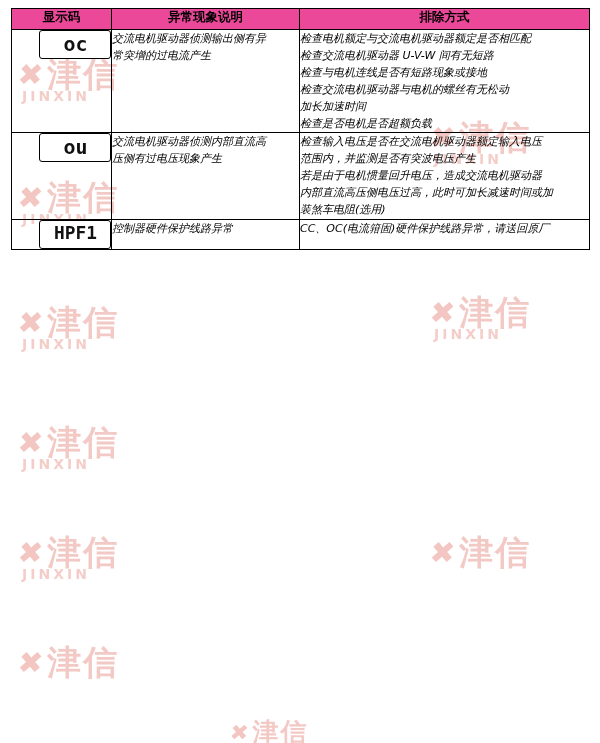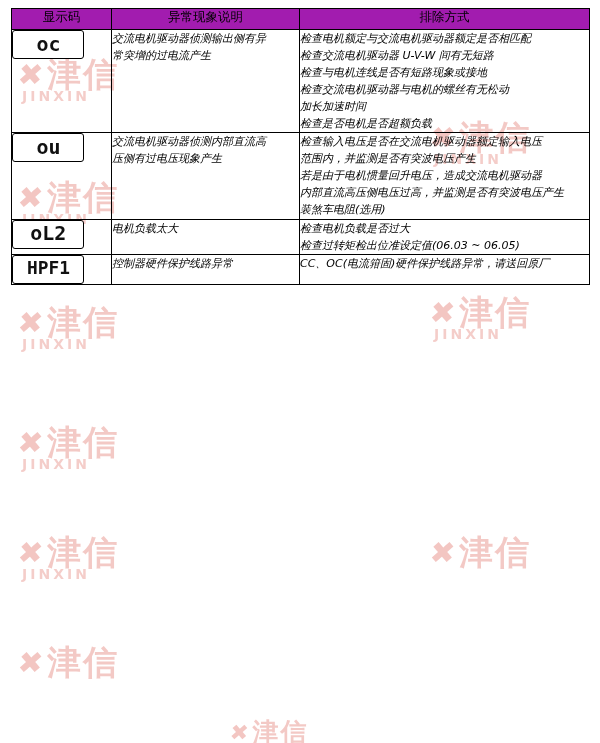--- a/index.html
+++ b/index.html
@@ -60,31 +60,31 @@
   }
   table.fault-table th,
   table.fault-table td {
     border: 1px solid #000000;
     vertical-align: top;
     padding: 0;
   }
   thead th {
     text-align: center;
     font-size: 12.5px;
-    font-weight: normal;
+    font-weight: bold;
     padding: 5px 0 5px 0;
     height: 20px;
-    background: #a21caf;
+    background: #ec4899;
   }
   .col-code  { width: 100px; }
   .col-desc  { width: 188px; }
   .col-fix   { width: 290px; }
 
   td.code-cell {
-    text-align: left;
+    text-align: right;
     vertical-align: middle;
     padding: 6px 2px;
   }
   td.text-cell {
     font-size: 11px;
     line-height: 1.55;
     padding: 4px 5px 5px 5px;
     font-style: italic;
   }
   td.text-cell .line {
@@ -223,34 +223,22 @@
               <span class="seg">ou</span>
             </div></div></td>
         <td class="text-cell">
           <div class="line">交流电机驱动器侦测内部直流高</div>
           <div class="line">压侧有过电压现象产生</div>
         </td>
         <td class="text-cell">
           <div class="line">检查输入电压是否在交流电机驱动器额定输入电压</div>
           <div class="line">范围内，并监测是否有突波电压产生</div>
           <div class="line">若是由于电机惯量回升电压，造成交流电机驱动器</div>
-          <div class="line">内部直流高压侧电压过高，并监测是否有突波电压产生</div>
+          <div class="line">内部直流高压侧电压过高，此时可加长减速时间或加</div>
           <div class="line">装煞车电阻(选用)</div>
-        </td>
-      </tr>
-      <tr>
-        <td class="code-cell"><div class="display"><div class="seg-row">
-              <span class="seg">oL2</span>
-            </div></div></td>
-        <td class="text-cell">
-          <div class="line">电机负载太大</div>
-        </td>
-        <td class="text-cell">
-          <div class="line">检查电机负载是否过大</div>
-          <div class="line">检查过转矩检出位准设定值(06.03 ~ 06.05)</div>
         </td>
       </tr>
       <tr>
         <td class="code-cell"><div class="display"><div class="seg-row">
               <span class="seg small">HPF1</span>
             </div></div></td>
         <td class="text-cell">
           <div class="line">控制器硬件保护线路异常</div>
         </td>
         <td class="text-cell">

